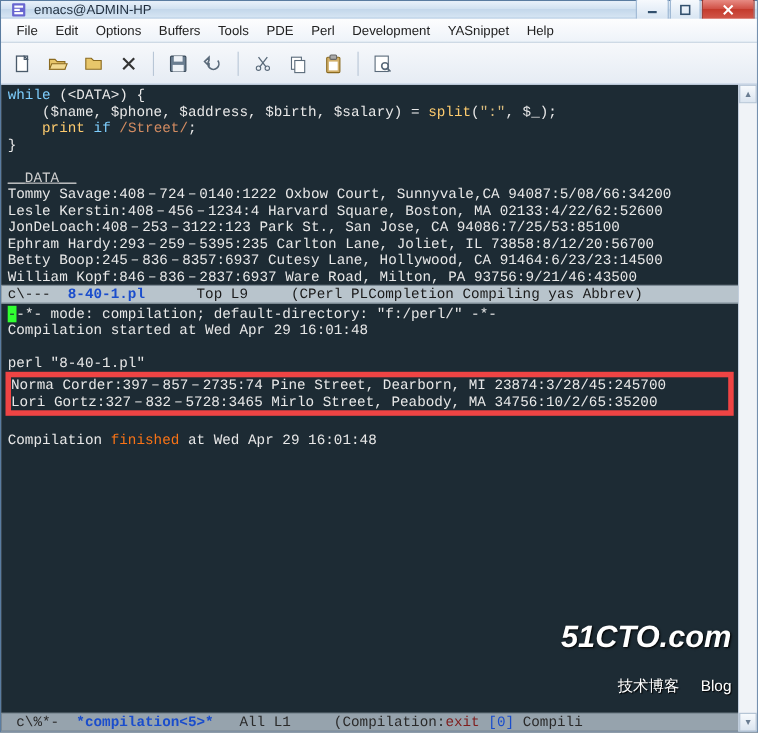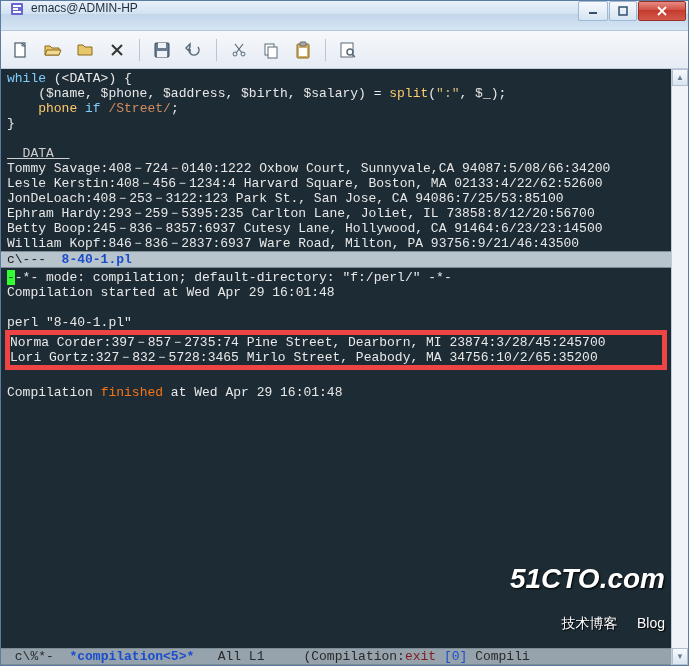--- a/index.html
+++ b/index.html
@@ -1,20 +1,20 @@
 <!DOCTYPE html>
 <html><head>
 <meta charset="utf-8">
 <style>
   * { margin: 0; padding: 0; box-sizing: border-box; }
   body { font-family: "Segoe UI", Tahoma, sans-serif; background: #fff; width: 689px; height: 666px; overflow: hidden; }
   
   
   .window { width: 689px; height: 666px; background: linear-gradient(to bottom, #d7e4f2 0%, #c7d9eb 100%); border: 1px solid #5a7ca0; display: flex; flex-direction: column; }
-  .titlebar { height: 30px; display: flex; align-items: flex-start; padding: 0 2px 0 8px; background: linear-gradient(to bottom, #e9f1fa 0%, #d2e2f1 45%, #c2d6ea 46%, #d6e5f3 100%); border-bottom: 1px solid #b0c8e0; }
+  .titlebar { height: 16px; display: flex; align-items: center; padding: 0 2px 0 8px; background: linear-gradient(to bottom, #e9f1fa 0%, #d2e2f1 45%, #c2d6ea 46%, #d6e5f3 100%); border-bottom: 1px solid #b0c8e0; }
   .titlebar-icon { width: 16px; height: 16px; margin-right: 6px; }
   .title-text { font-size: 12px; color: #1f2d3d; flex: 1; }
   .win-controls { display: flex; gap: 1px; }
   .win-btn { width: 30px; height: 20px; display: flex; align-items: center; justify-content: center; border-radius: 2px; background: linear-gradient(to bottom, #f6f9fd 0%, #d6e4f2 100%); border: 1px solid #9fb8d4; }
   .win-btn.max { width: 28px; }
   .win-btn.close { width: 48px; background: linear-gradient(to bottom, #e78b83 0%, #d05045 45%, #c43a2c 46%, #d25a4d 100%); border-color: #9a3128; color:#fff; }
   .win-btn svg, .win-btn span { pointer-events:none; }
   
   
   .menubar { height: 22px; display: flex; align-items: center; padding: 0 6px; background: linear-gradient(to bottom, #fdfdfe 0%, #eef3f9 100%); border-bottom: 1px solid #c8d4e2; }
@@ -90,20 +90,32 @@
           </svg>
         </div>
       <div class="win-btn close">
           <svg width="12" height="10">
             <path d="M2 1 L10 9 M10 1 L2 9" stroke="#fff" stroke-width="1.8"></path>
           </svg>
         </div>
     </div>
   </div>
 
+  <div class="menubar">
+    <span class="menu-item">File</span>
+    <span class="menu-item">Edit</span>
+    <span class="menu-item">Options</span>
+    <span class="menu-item">Buffers</span>
+    <span class="menu-item">Tools</span>
+    <span class="menu-item">PDE</span>
+    <span class="menu-item">Perl</span>
+    <span class="menu-item">Development</span>
+    <span class="menu-item">YASnippet</span>
+    <span class="menu-item">Help</span>
+  </div>
 
   <div class="toolbar">
     <div class="tool-btn">
         <svg class="icon-svg" viewBox="0 0 20 20">
           <rect x="4" y="3" width="10" height="14" fill="#fff" stroke="#4a5a6a" stroke-width="1.2"></rect>
           <path d="M11 3 L14 6 L11 6 Z" fill="#dfe8f0" stroke="#4a5a6a"></path>
         </svg>
       </div>
     <div class="tool-btn">
         <svg class="icon-svg" viewBox="0 0 20 20">
@@ -164,32 +176,32 @@
         </svg>
       </div>
   </div>
 
   <div class="main-row">
     <div class="main-col">
       <div class="editor-container">
 
         <div class="code-area"><span class="kw">while</span><span> (&lt;DATA&gt;) {</span>
 <span>    ($name, $phone, $address, $birth, $salary) = </span><span class="fn">split</span><span>(</span><span class="str">":"</span><span>, $_);</span>
-<span>    </span><span class="fn">phone</span><span> </span><span class="kw">if</span><span> </span><span class="regex">/Street/</span><span>;</span>
+<span>    </span><span class="fn">print</span><span> </span><span class="kw">if</span><span> </span><span class="regex">/Street/</span><span>;</span>
 <span>}</span>
 <span></span>
 <span class="label">__DATA__</span>
 <span>Tommy Savage:408－724－0140:1222 Oxbow Court, Sunnyvale,CA 94087:5/08/66:34200</span>
 <span>Lesle Kerstin:408－456－1234:4 Harvard Square, Boston, MA 02133:4/22/62:52600</span>
 <span>JonDeLoach:408－253－3122:123 Park St., San Jose, CA 94086:7/25/53:85100</span>
 <span>Ephram Hardy:293－259－5395:235 Carlton Lane, Joliet, IL 73858:8/12/20:56700</span>
 <span>Betty Boop:245－836－8357:6937 Cutesy Lane, Hollywood, CA 91464:6/23/23:14500</span>
 <span>William Kopf:846－836－2837:6937 Ware Road, Milton, PA 93756:9/21/46:43500</span></div>
 
-        <div class="modeline active"><span>c\---  </span><span class="blue2">8-40-1.pl</span></div>
+        <div class="modeline active"><span>c\---  </span><span class="blue2">8-40-1.pl</span><span>      Top L9     (CPerl PLCompletion Compiling yas Abbrev)</span></div>
 
         <div class="comp-area"><span class="cursor">-</span><span>-*- mode: compilation; default-directory: "f:/perl/" -*-</span>
 <span>Compilation started at Wed Apr 29 16:01:48</span>
 <span></span>
 <span>perl "8-40-1.pl"</span>
 <div class="highlight-box"><span>Norma Corder:397－857－2735:74 Pine Street, Dearborn, MI 23874:3/28/45:245700</span>
 <span>Lori Gortz:327－832－5728:3465 Mirlo Street, Peabody, MA 34756:10/2/65:35200</span></div>
 <span>Compilation </span><span class="green">finished</span><span> at Wed Apr 29 16:01:48</span>
 <div class="watermark">
   <div class="big">51CTO.com</div>

